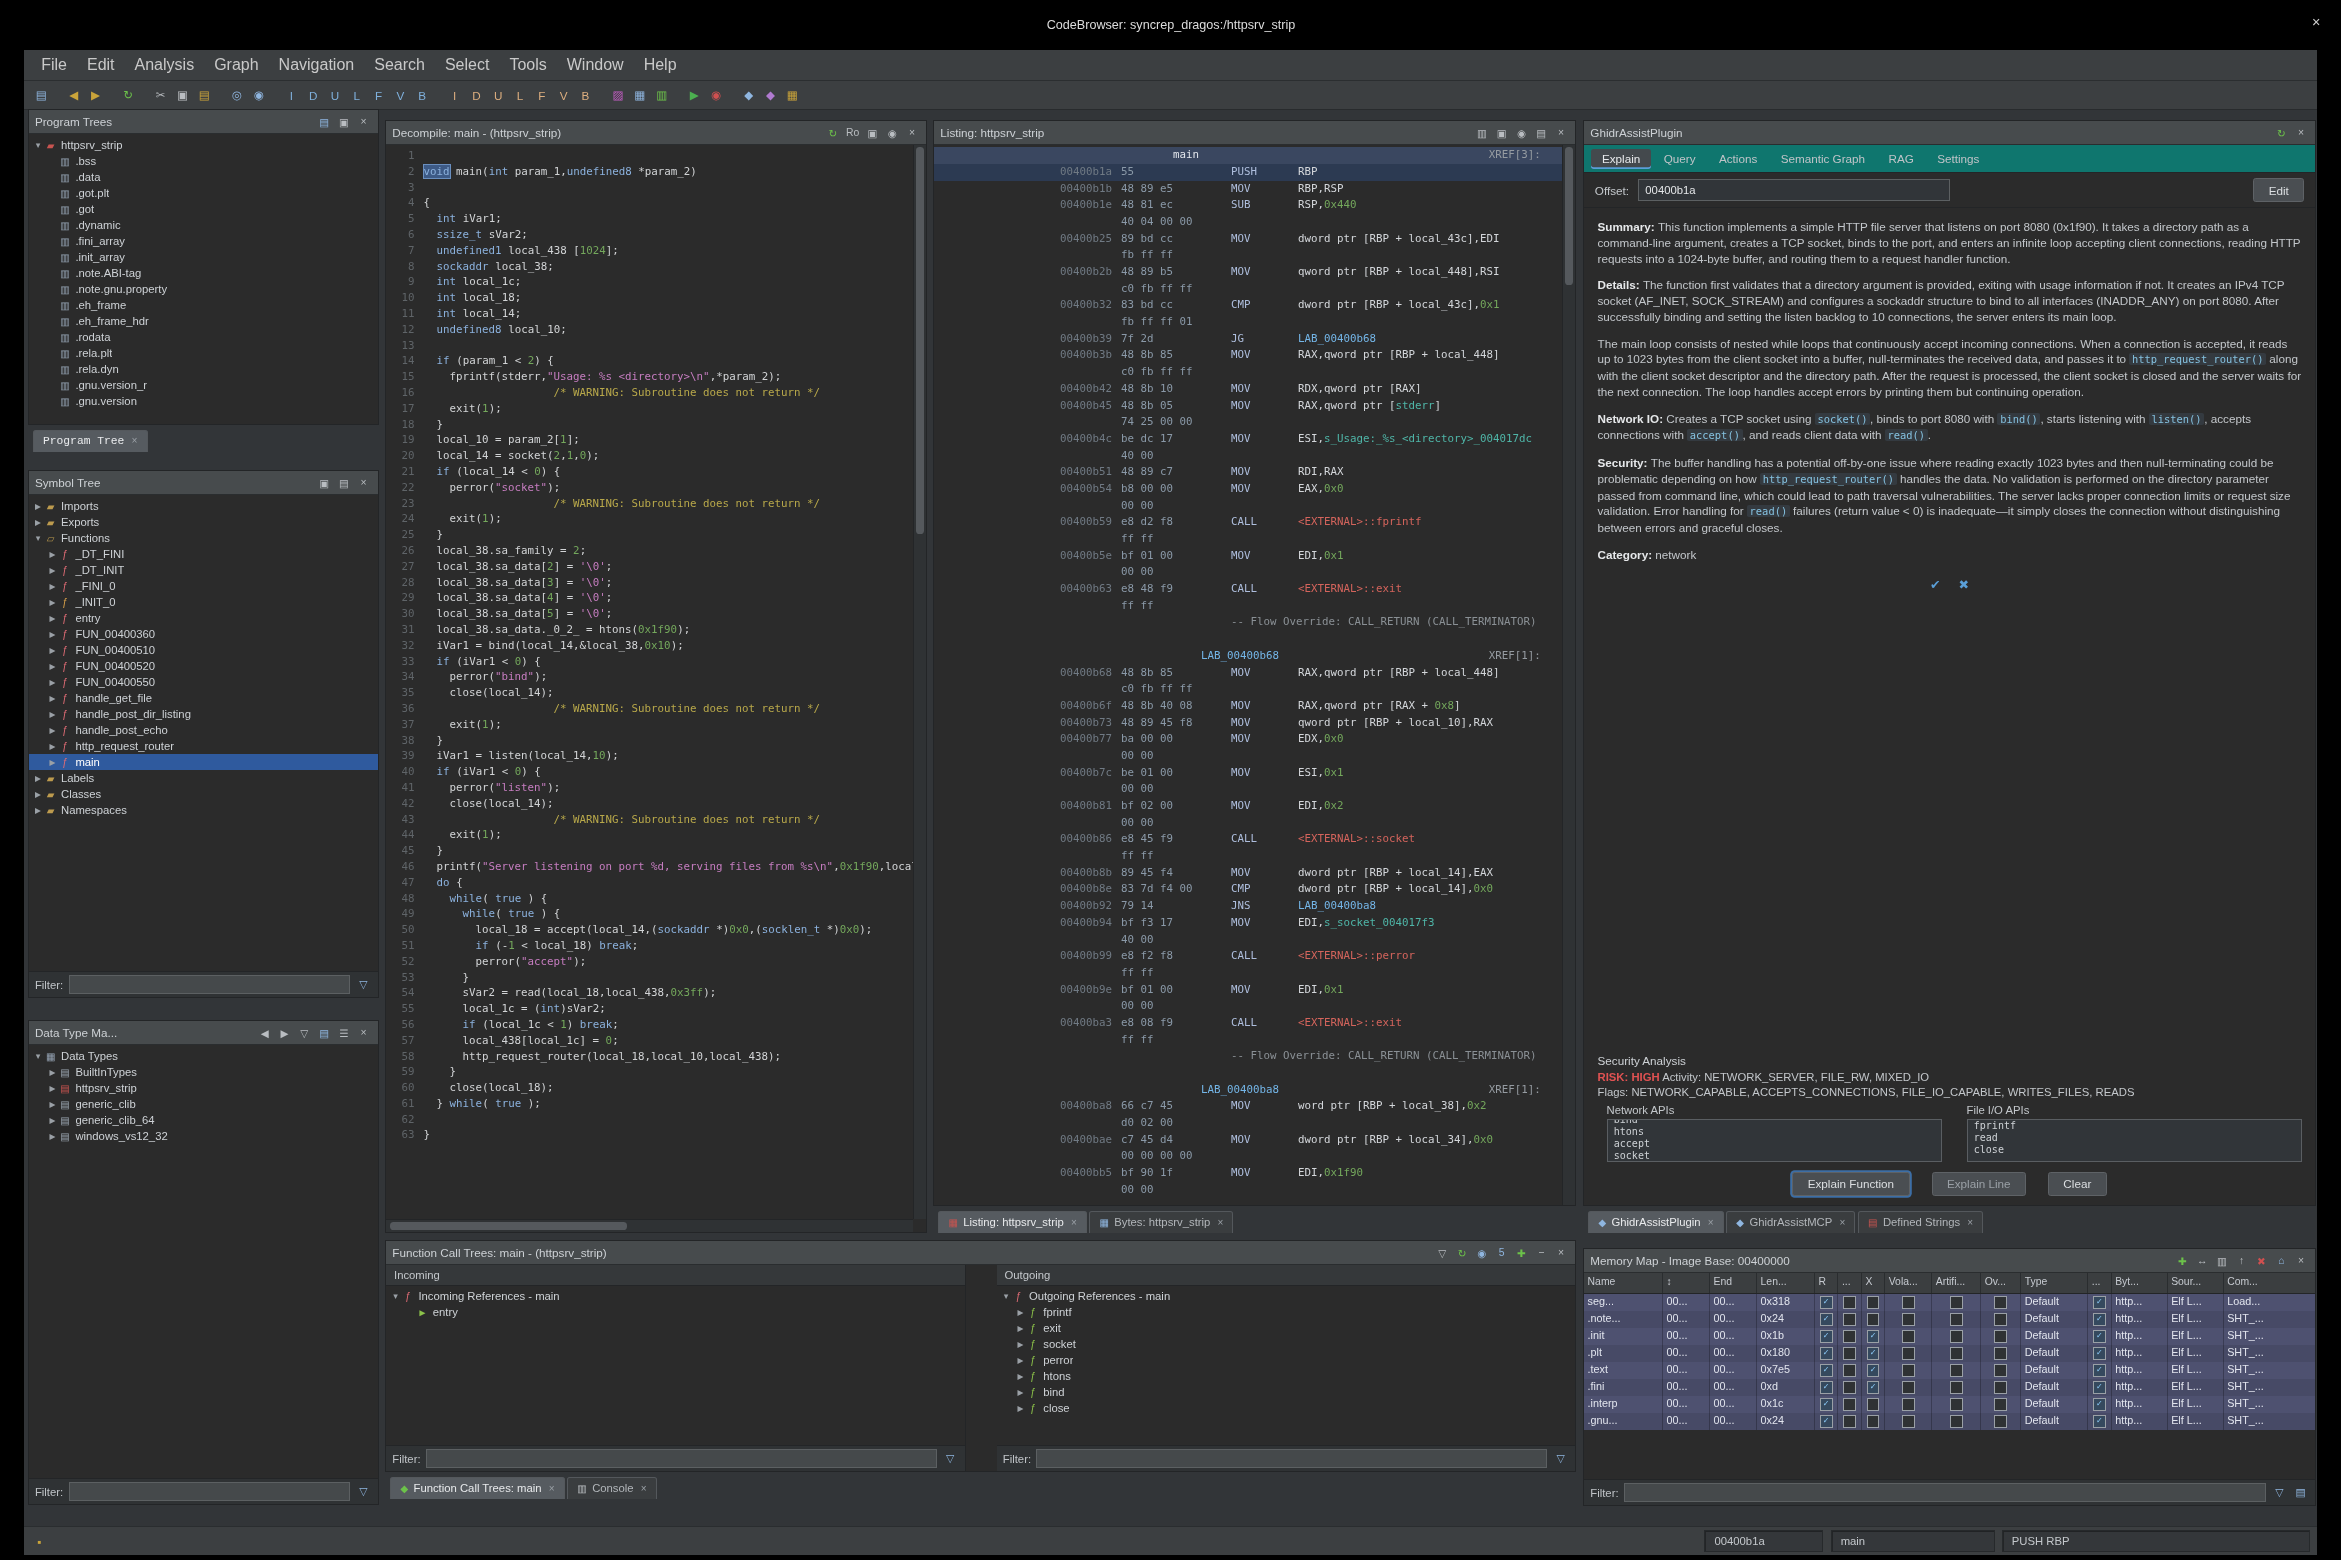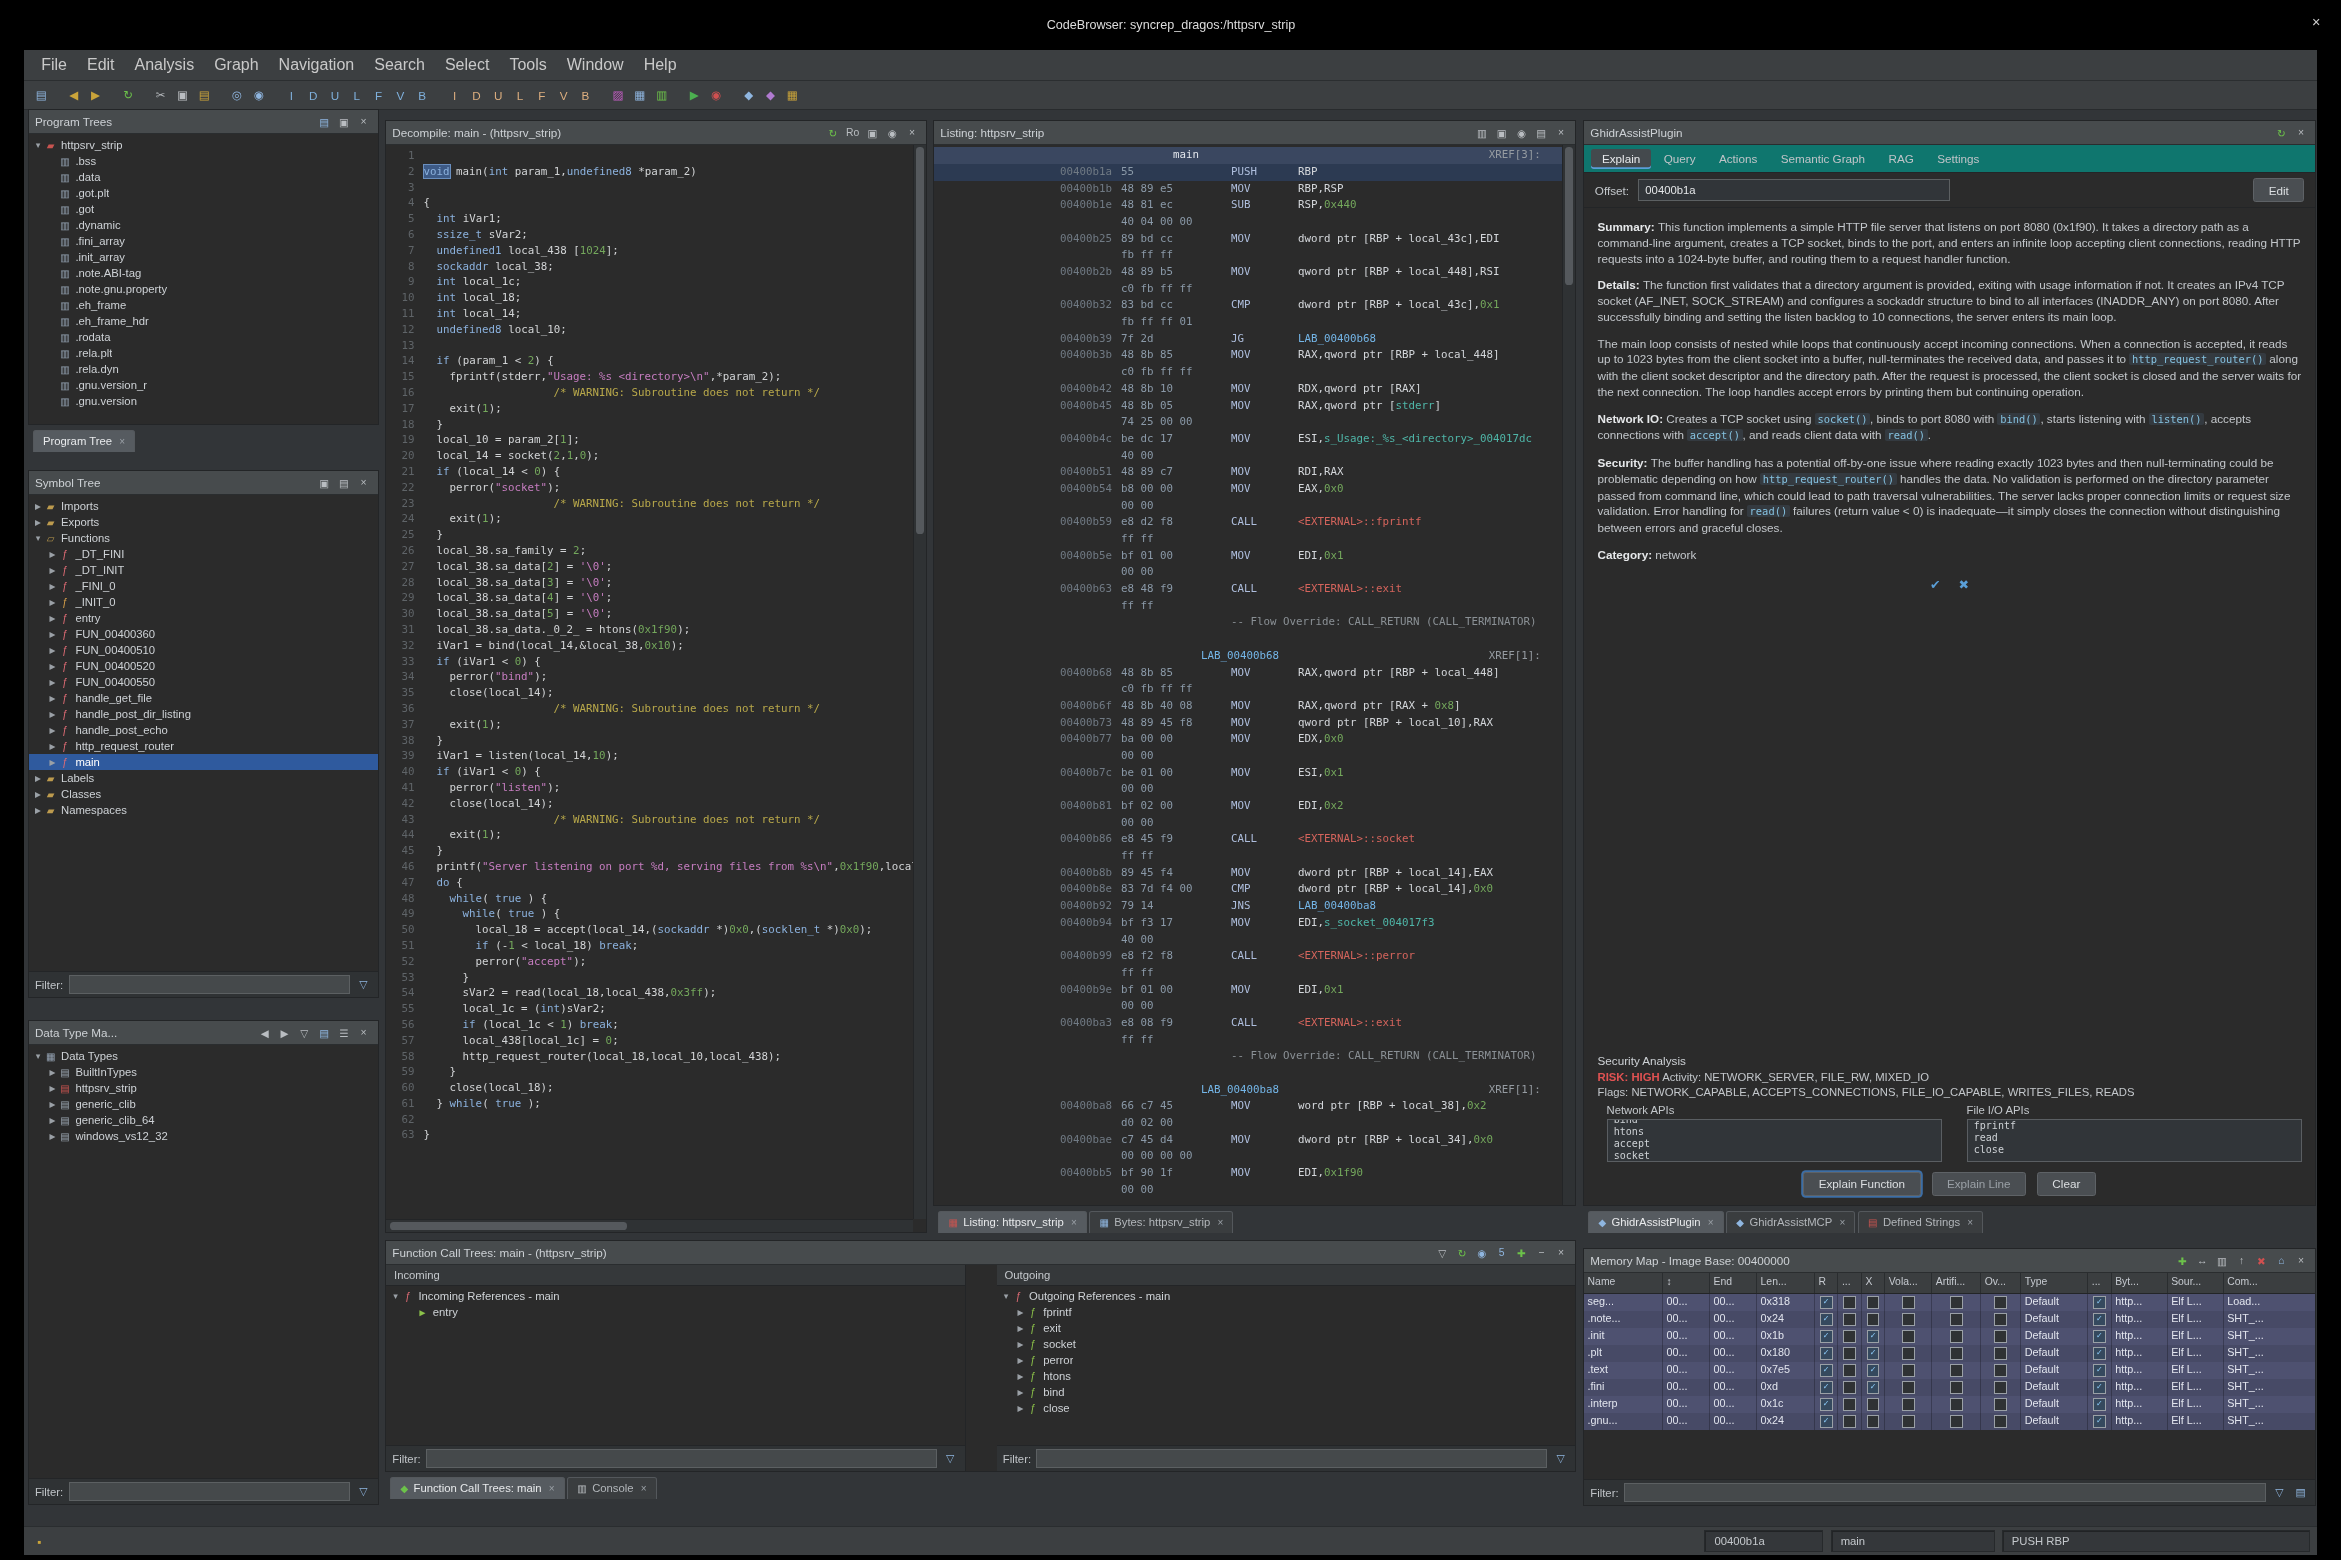--- a/index.html
+++ b/index.html
@@ -85,21 +85,21 @@
   .sectitle{color:#cdd1d5;font-size:11.7px;margin-bottom:4.5px;}
   .riskline{font-size:11.3px;color:#c3c7cb;margin-bottom:2.7px;white-space:nowrap;overflow:hidden;}
   .risk{color:#e05252;font-weight:bold;}
   .flagsline{font-size:11.3px;color:#c3c7cb;white-space:nowrap;overflow:hidden;}
   .apirow{display:flex;gap:16px;margin-top:6.3px;}
   .apicol{flex:1;min-width:0;margin-left:9px;}
   .apilabel{font-size:11.3px;color:#c3c7cb;margin-bottom:2.7px;}
   .apibox{height:41px;border:0.9px solid #5a5e62;background:#313539;overflow:hidden;padding:0 6.3px;}
   .apiscrolled{margin-top:-6.3px;}
   .itm{font-family:"DejaVu Sans Mono",monospace;font-size:10px;line-height:12px;color:#ced2d6;}
-  .btnrow{height:43px;min-height:43px;display:flex;align-items:center;justify-content:center;gap:11px;}
+  .btnrow{height:43px;min-height:43px;display:flex;align-items:center;justify-content:center;gap:22px;}
   .gbtn{background:#4a4e52;border:0.9px solid #5e6266;border-radius:2.7px;color:#dcdfe2;font-size:11.7px;padding:4.5px 14.4px;font-family:"Liberation Sans",sans-serif;}
   .gbtn.focus{box-shadow:0 0 0 1.8px #3d6ea5;}
   .gbtn.dim{color:#9aa0a6;}
   
   .ctbody{flex:1;display:flex;overflow:hidden;gap:31px;}
   .cthalf{flex:1;display:flex;flex-direction:column;min-width:0;}
   .cthalf.first{border-right:0.9px solid #232527;}
   .cthead{height:20px;min-height:20px;background:#35383a;color:#c4c8cc;font-size:11.3px;display:flex;align-items:center;padding:0 8px;border-bottom:0.9px solid #232527;}
   .ctree{flex:1;overflow:hidden;padding-top:1.8px;}
   
@@ -116,21 +116,21 @@
   
   .statusbar{position:absolute;left:0;top:1476px;width:100%;height:29px;background:#3c3f41;border-top:0.9px solid #2a2d2f;
     display:flex;align-items:center;gap:7.2px;padding:0 7.2px;box-sizing:border-box;}
   .sbicon{width:16px;height:16px;display:flex;align-items:center;justify-content:center;color:#caa43a;font-size:11.7px;}
   .sbspacer{flex:1;}
   .sbcell{height:20px;border:0.9px solid #26292b;background:#34373a;color:#c4c8cc;font-size:11.3px;display:flex;align-items:center;
     padding:0 9px;box-shadow:inset 0.9px 0.9px 0 rgba(0,0,0,.35);white-space:nowrap;}
   .sb-addr{width:99px;} .sb-ctx{width:144px;} .sb-ins{width:288px;}
   
   #p-trees{left:3.6px;top:59px;width:351px;height:316px;}
-  #pt-tabs{left:3.6px;top:377px;width:351px;}
+  #pt-tabs{left:3.6px;top:377px;width:351px;font-family:Liberation Mono, monospace;}
   #p-symbols{left:3.6px;top:420px;width:351px;height:528px;}
   #p-datatypes{left:3.6px;top:970px;width:351px;height:485px;}
   #p-decompile{left:361px;top:70px;width:542px;height:1113px;}
   #p-listing{left:909px;top:70px;width:643px;height:1086px;}
   #ls-tabs{left:909px;top:1158px;width:643px;}
   #p-assist{left:1559px;top:70px;width:733px;height:1086px;}
   #as-tabs{left:1559px;top:1158px;width:733px;}
   #p-calltrees{left:361px;top:1190px;width:1191px;height:232px;}
   #ct-tabs{left:361px;top:1424px;width:1191px;}
   #p-memmap{left:1559px;top:1198px;width:733px;height:258px;}

